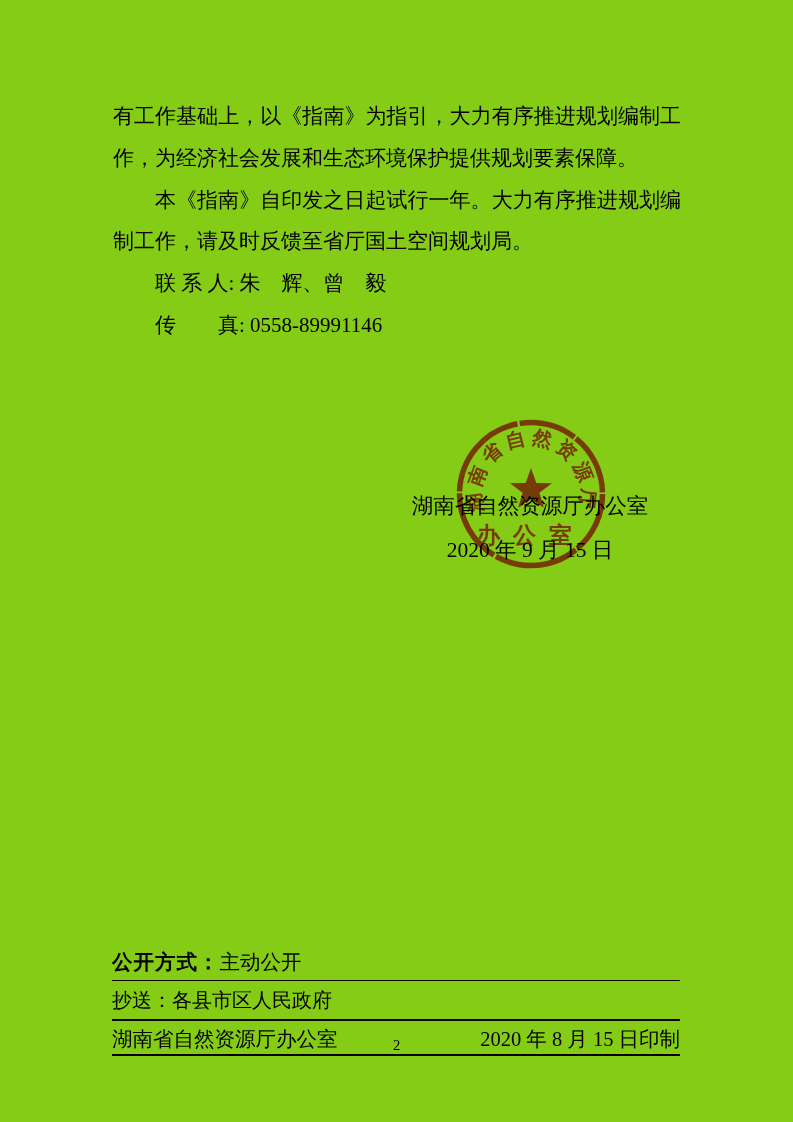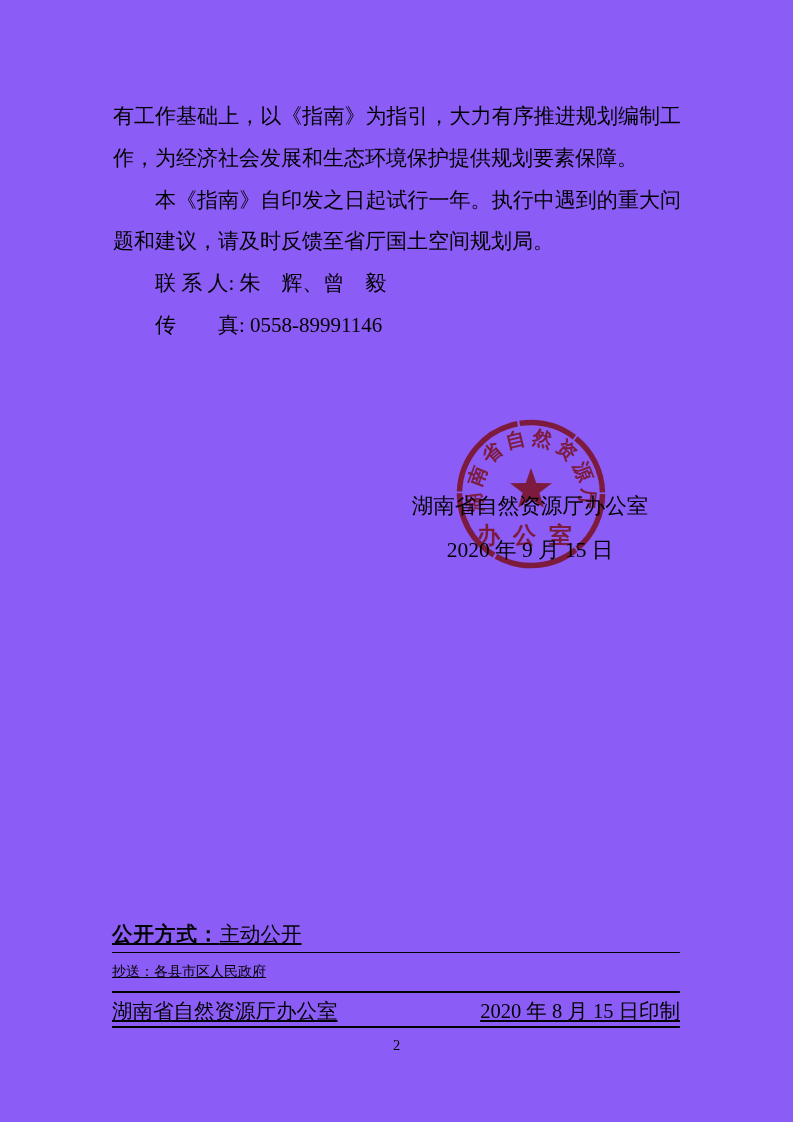--- a/index.html
+++ b/index.html
@@ -1,17 +1,17 @@
 <!DOCTYPE html>
 <html><head>
 <meta charset="utf-8">
 <style>
   html,body{margin:0;padding:0;background:#ffffff;}
   .page{
-    position:relative;width:793px;height:1122px;background:#8b5cf6;overflow:hidden;
+    position:relative;width:793px;height:1122px;background:#84cc16;overflow:hidden;
     font-family:"Liberation Serif","DejaVu Serif",serif;color:#000;
   }
   
   .body-text{
     position:absolute;left:113px;top:96px;width:568px;
     font-size:21px;line-height:41.8px;text-align:justify;
   }
   .body-text p{margin:0;padding:0;}
   .p-indent{text-indent:2em;}
   
@@ -20,54 +20,54 @@
     text-align:center;font-size:21.5px;line-height:44px;
   }
   
   .seal{
     position:absolute;left:452px;top:415px;width:158px;height:158px;
     mix-blend-mode:multiply;opacity:.92;
   }
   .seal svg{display:block;width:100%;height:100%;}
   .seal text{font-family:"Liberation Serif","DejaVu Serif",serif;font-weight:bold;}
   
-  .footer{position:absolute;left:112px;top:919px;width:568px;text-decoration:underline;}
+  .footer{position:absolute;left:112px;top:947px;width:568px;}
   .f-row{margin:0;}
   .row1{
     padding:2px 0 5px;border-bottom:1.5px solid #000;
     font-size:20.5px;line-height:26px;
   }
   .f-label{
     font-weight:bold;
     font-family:"Liberation Sans","DejaVu Sans",sans-serif;
     letter-spacing:1px;
   }
   .row2{
     padding:8px 0 8px;border-bottom:2px solid #000;
-    font-size:14px;line-height:22px;
+    font-size:20px;line-height:22px;
   }
   .row3{
     display:flex;justify-content:space-between;align-items:baseline;
     padding:7px 0 4px;border-bottom:2px solid #000;
     font-size:20.5px;line-height:22px;
   }
   
   .page-number{
     position:absolute;left:0;top:1037px;width:100%;
     text-align:center;font-size:14.5px;
   }
 </style>
 </head>
 <body>
 
 <div class="page">
 
   <div class="body-text">
     <p>有工作基础上，以《指南》为指引，大力有序推进规划编制工作，为经济社会发展和生态环境保护提供规划要素保障。</p>
-    <p class="p-indent">本《指南》自印发之日起试行一年。执行中遇到的重大问题和建议，请及时反馈至省厅国土空间规划局。</p>
+    <p class="p-indent">本《指南》自印发之日起试行一年。大力有序推进规划编制工作，请及时反馈至省厅国土空间规划局。</p>
     <p class="p-indent">联 系 人: 朱　辉、曾　毅</p>
     <p class="p-indent">传　　真: 0558-89991146</p>
   </div>
 
   <div class="signature">
     <div>湖南省自然资源厅办公室</div>
     <div>2020 年 9 月 15 日</div>
   </div>
 
   <div class="seal">

